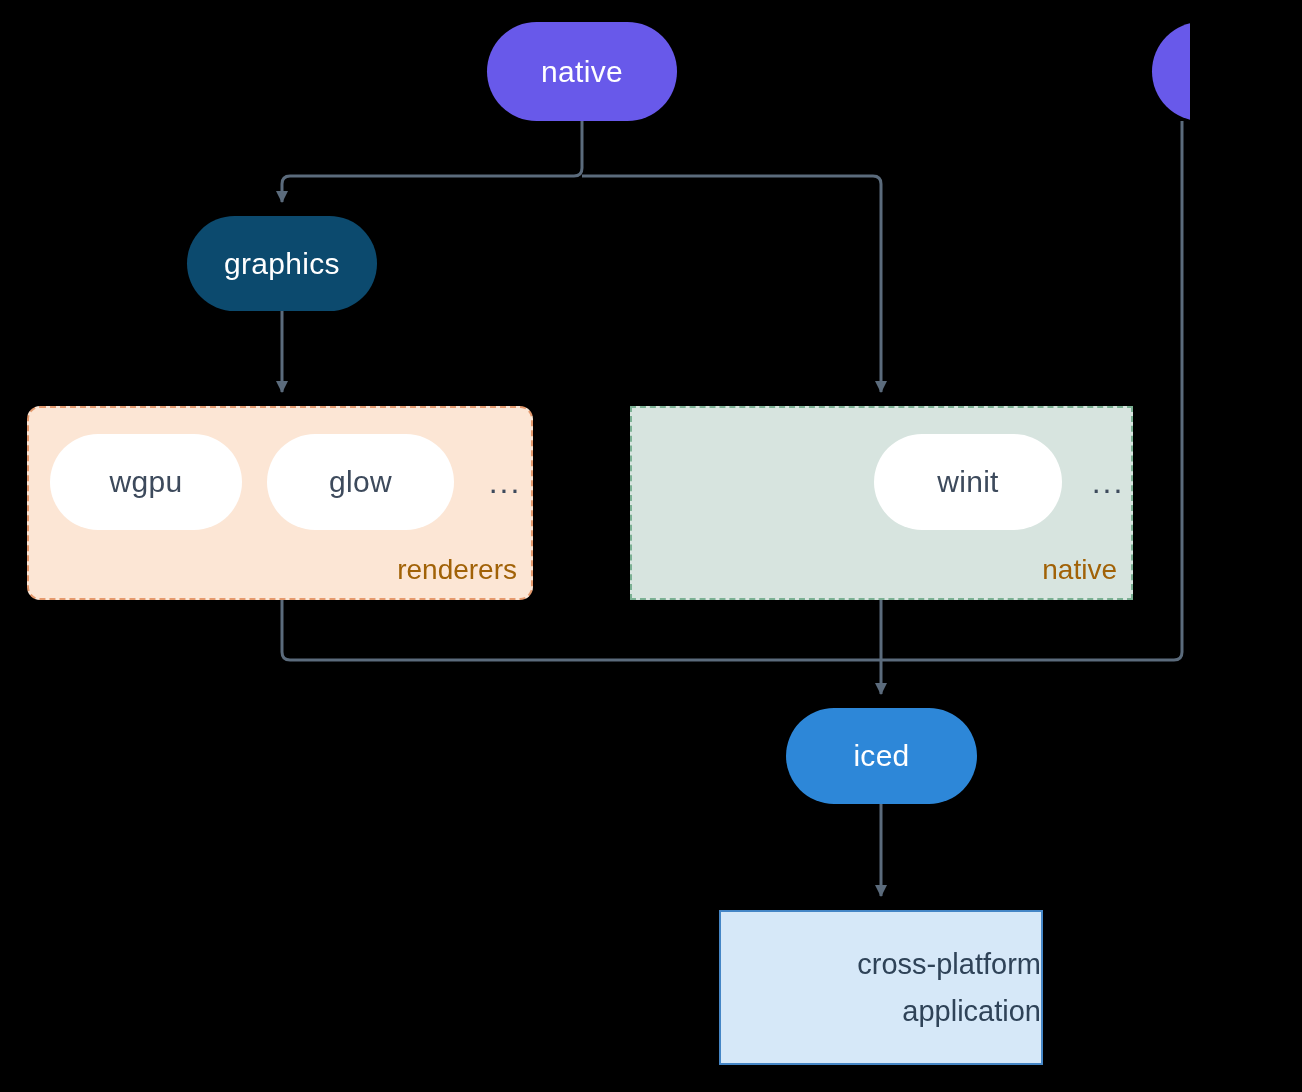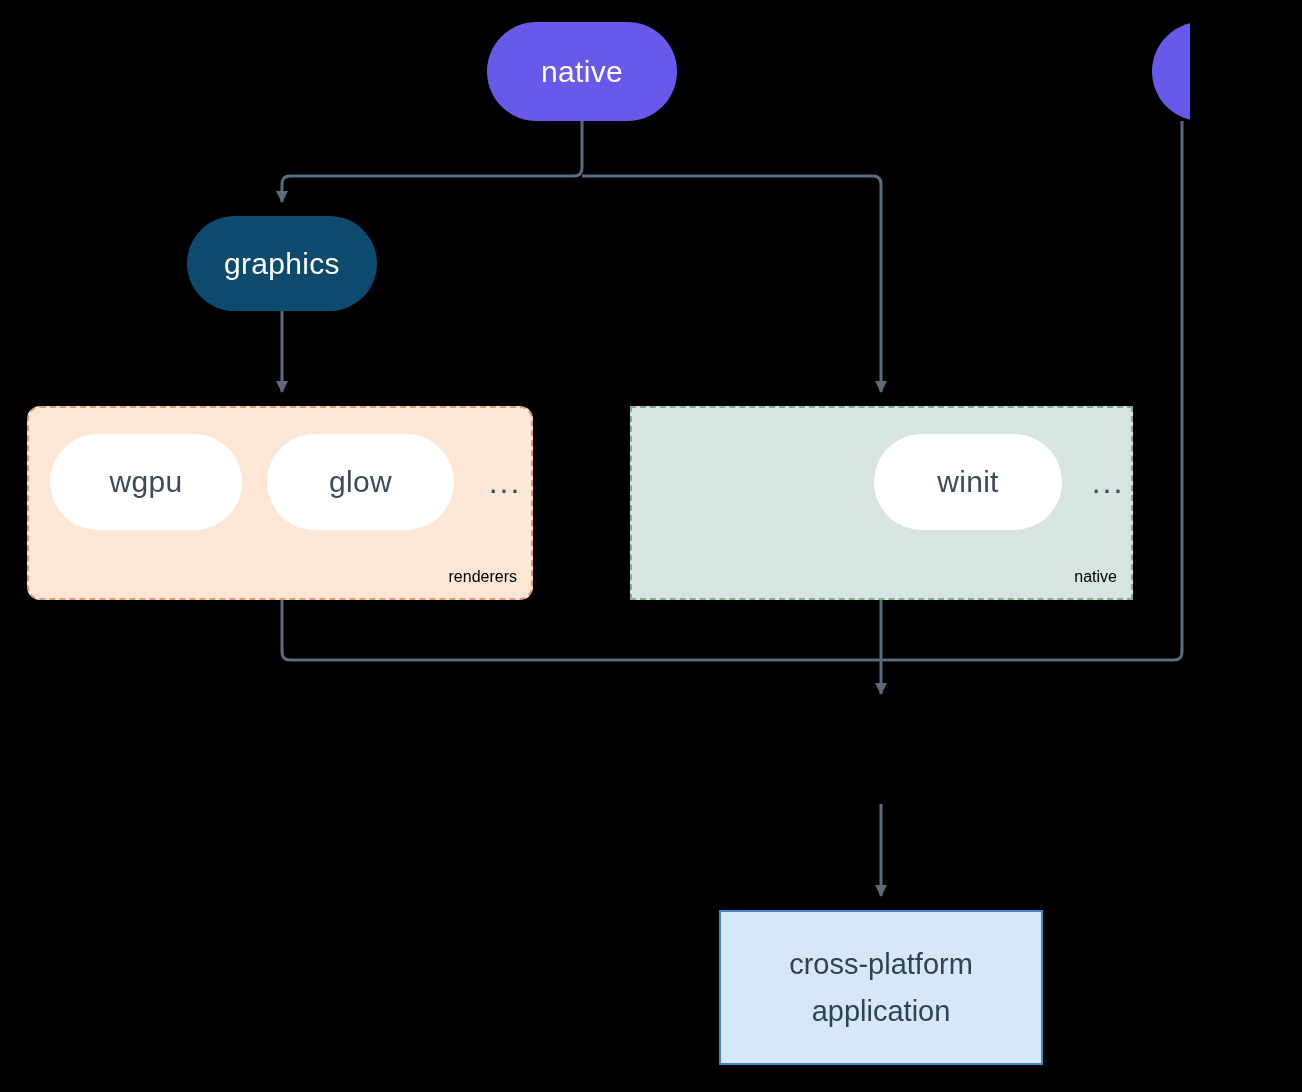--- a/index.html
+++ b/index.html
@@ -50,22 +50,22 @@
     border-radius: 13px;
   }
   .group-shells {
     left: 630px; top: 406px; width: 503px; height: 194px;
     background: #d7e4df;
     border-color: #7bb093;
   }
   .group-label {
     position: absolute;
     right: 14px; bottom: 12px;
-    font-size: 16px;
-    color: #000000;
+    font-size: 28px;
+    color: #a16207;
   }
   .dots {
     position: absolute;
     top: 26px; height: 96px;
     display: flex; align-items: center; justify-content: center;
     font-size: 32px;
     color: #3d4a5c;
     letter-spacing: 2px;
   }
   .g-item-1 { left: 21px;  top: 26px; width: 192px; height: 96px; }
@@ -75,21 +75,21 @@
   .s-item-2 { left: 242px; top: 26px; width: 188px; height: 96px; }
   .group-shells .dots { left: 450px; width: 52px; }
 
   .app-box {
     position: absolute;
     left: 719px; top: 910px; width: 324px; height: 155px;
     background: #d6e8f8;
     border: 2px solid #4586c6;
     display: flex;
     flex-direction: column;
-    align-items: center;
+    align-items: flex-end;
     justify-content: center;
     font-size: 29px;
     line-height: 1.6;
     color: #2f4358;
   }
 </style>
 </head>
 <body>
 
 <div class="canvas">
@@ -135,19 +135,22 @@
   </div>
 
   <div class="group group-shells">
     <div class="pill pill-white s-item-2">
       <span>winit</span>
     </div>
     <div class="dots">...</div>
     <div class="group-label">native</div>
   </div>
 
+  <div class="pill pill-blue node-iced">
+    <span>iced</span>
+  </div>
 
   <div class="app-box">
     <div>cross-platform</div>
     <div>application</div>
   </div>
 
 </div>
 
 </body></html>

